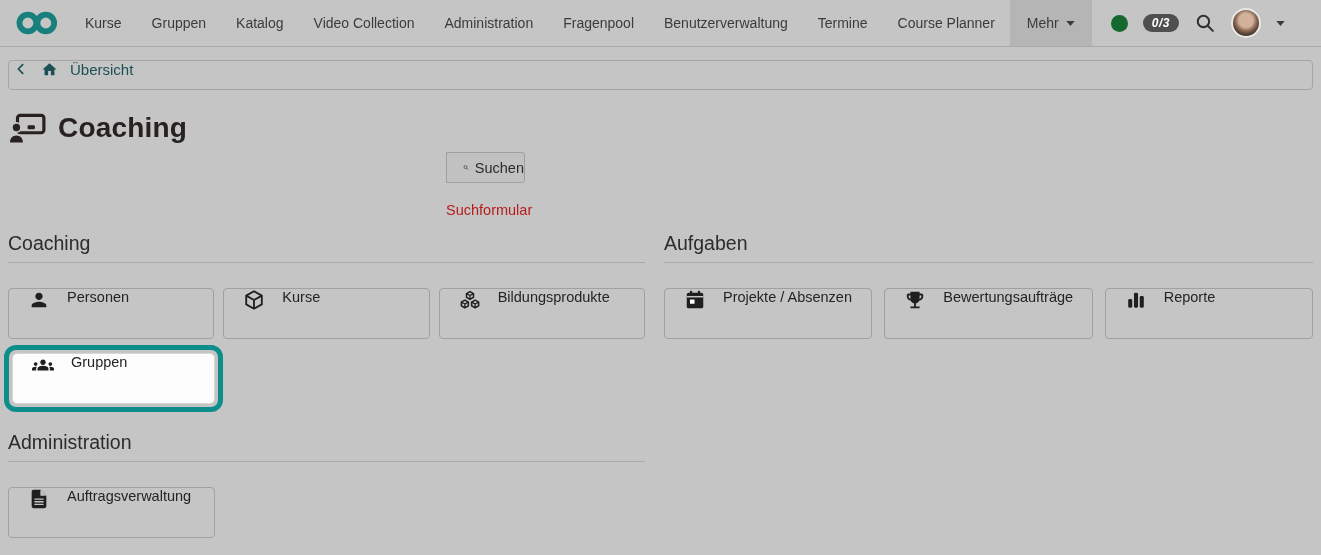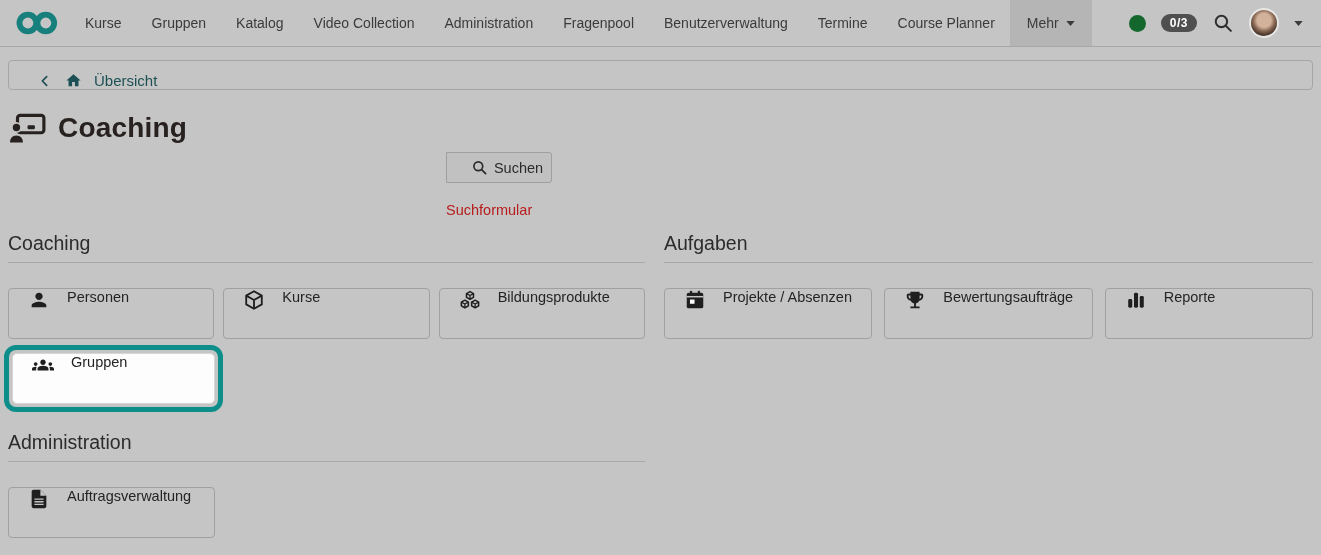--- a/index.html
+++ b/index.html
@@ -26,21 +26,21 @@
     cursor: pointer; white-space: nowrap;
   }
   .nav-item.more {
     background: #b5b5b5;
     gap: 7px; padding: 0 17px;
   }
   .caret { width: 9px; height: 5px; display: inline-block; color: #3b3b3b; }
   .nav-right {
     margin-left: auto;
     display: flex; align-items: center;
-    gap: 15px; padding-right: 18px;
+    gap: 15px; padding-right: 36px; font-style: italic;
   }
   .status-dot { width: 17px; height: 17px; border-radius: 50%; background: #15682d; }
   .counter-badge {
     background: #4f4f4f; color: #ffffff;
     font-size: 12px; font-weight: bold;
     padding: 2px 9px; border-radius: 10px;
     letter-spacing: .5px;
   }
   .nav-search-icon { width: 22px; height: 22px; color: #2f2f2f; cursor: pointer; }
   .avatar {
@@ -50,22 +50,22 @@
       radial-gradient(circle at 50% 40%, #d3b29c 0 34%, #8a6a55 52%, #4a372c 72%, #3a2c24 100%);
     cursor: pointer;
   }
   .avatar-caret { width: 9px; height: 5px; color: #3b3b3b; cursor: pointer; }
 
   
   .breadcrumb {
     margin: 13px 8px 0 8px;
     height: 30px;
     border: 1px solid #a5a5a5; border-radius: 4px;
-    display: flex; align-items: flex-end;
-    gap: 12px; padding: 0 28px;
+    display: flex; align-items: flex-start;
+    gap: 12px; padding: 0 4px;
     color: #1d5054;
   }
   .crumb-chevron { width: 16px; height: 16px; cursor: pointer; }
   .crumb-home { width: 17px; height: 17px; cursor: pointer; }
   .crumb-label { font-size: 15px; font-weight: 500; cursor: pointer; }
 
   
   .title-row {
     margin: 22px 0 0 8px;
     display: flex; align-items: center; gap: 12px;
@@ -84,21 +84,21 @@
     border: 1px solid #9f9f9f; border-right: none;
     border-radius: 3px 0 0 3px;
     background: #cbcccb;
     padding: 0 11px;
     font-size: 14.5px; color: #333;
     font-family: inherit;
     outline: none;
   }
   .search-input::placeholder { color: #8b8b8b; opacity: 1; }
   .search-btn {
-    width: 106px; height: 31px;
+    width: 79px; height: 31px;
     border: 1px solid #9f9f9f;
     border-radius: 0 3px 3px 0;
     background: #c0c1c0;
     display: flex; align-items: center; justify-content: center; gap: 6px;
     font-size: 14.5px; color: #2b2b2b; font-family: inherit;
     cursor: pointer;
     padding-left: 16px;
   }
   .btn-search-icon { width: 17px; height: 17px; color: #2b2b2b; }
   .form-link {

